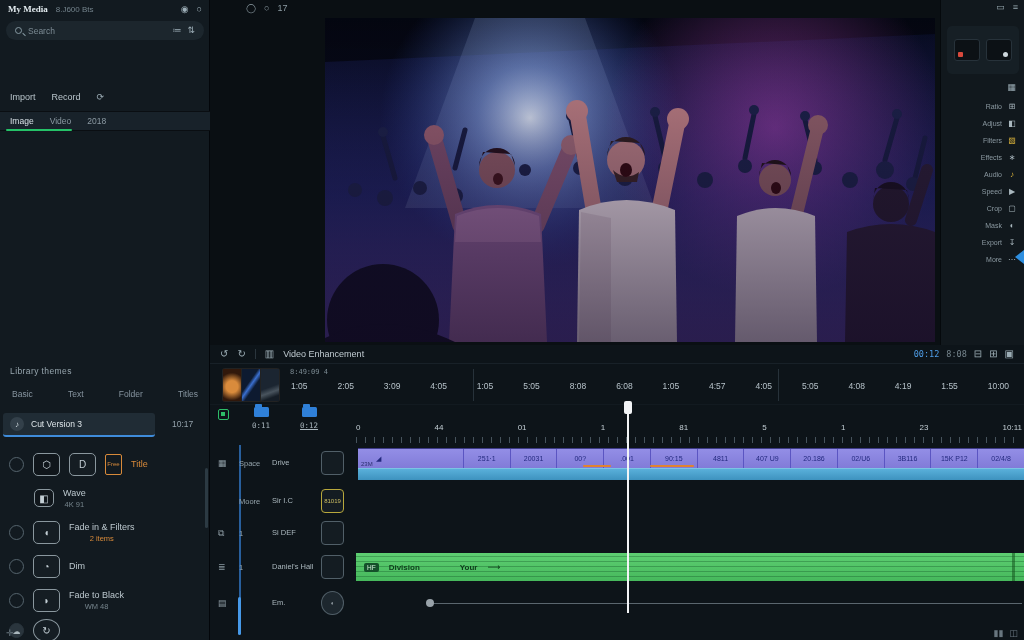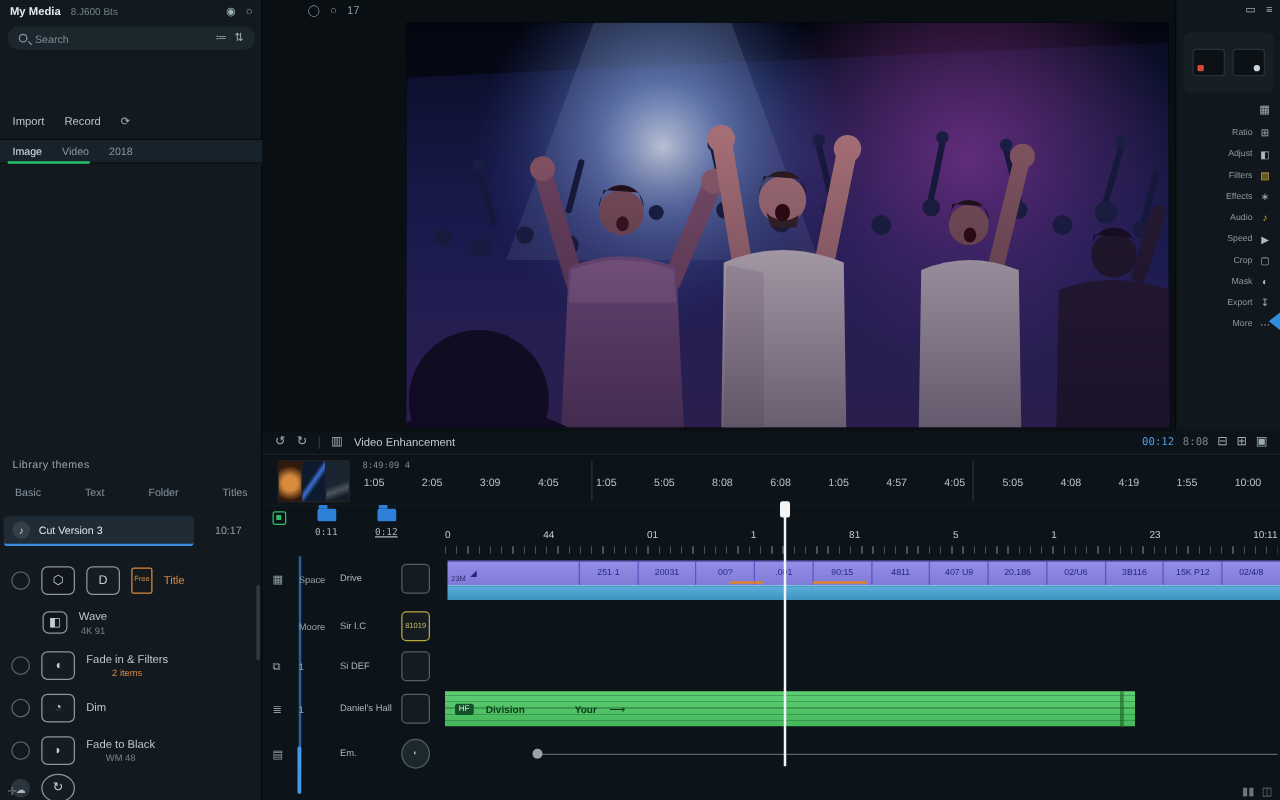--- a/index.html
+++ b/index.html
@@ -3,21 +3,21 @@
 <meta charset="utf-8">
 <style>
   *{margin:0;padding:0;box-sizing:border-box;font-family:"Liberation Sans",sans-serif;}
   html,body{width:1024px;height:640px;background:#0a0f13;overflow:hidden;}
   .app{position:relative;width:1024px;height:640px;color:#a9b6bd;}
   .mono{font-family:"DejaVu Sans Mono",monospace;}
 
   
   .left-panel{position:absolute;left:0;top:0;width:210px;height:640px;background:#121a20;border-right:1px solid #03060a;}
   .lp-top{position:absolute;left:0;top:0;width:210px;height:18px;display:flex;align-items:center;gap:8px;padding:0 8px;}
-  .lp-title{font-size:9px;font-weight:bold;color:#e2eaee;}
+  .lp-title{font-size:9px;font-weight:bold;color:#e2eaee;font-family:Liberation Serif, serif;}
   .lp-meta{font-size:8px;color:#73828b;}
   .lp-top .spacer{flex:1;}
   .mini-icon{font-size:9px;color:#9eafb8;line-height:1;}
   .searchbar{position:absolute;left:6px;top:21px;width:198px;height:19px;background:#1c262d;border-radius:10px;display:flex;align-items:center;gap:6px;padding:0 9px;}
   .search-glyph{width:7px;height:7px;border:1.2px solid #8699a2;border-radius:50%;position:relative;flex:none;}
   .search-glyph::after{content:"";position:absolute;left:6px;top:6px;width:4px;height:1.2px;background:#8699a2;transform:rotate(45deg);}
   .search-text{font-size:8.5px;color:#7c8b94;flex:1;}
   .lp-tabs{position:absolute;left:0;top:92px;width:210px;display:flex;align-items:center;gap:16px;padding:0 10px;font-size:9px;color:#b9c5cb;}
   .lp-subtabs{position:absolute;left:0;top:111px;width:210px;height:20px;background:#18222a;border-top:1px solid #0a0e12;border-bottom:1px solid #0a0e12;display:flex;align-items:center;gap:16px;padding:0 10px;font-size:8.5px;color:#8b99a2;}
   .lp-subtabs .active{color:#d7e0e5;}
@@ -99,21 +99,21 @@
   .trk .thumb{width:23px;height:24px;border:1px solid #515f68;border-radius:4px;background:#141c22;display:flex;align-items:center;justify-content:center;font-size:6px;color:#aeb9bf;flex:none;}
   .trk .thumb.yellow{border-color:#b8a83c;color:#cdbf62;}
 
   .purple-clip{position:absolute;left:148px;top:103px;width:666px;height:20px;background:linear-gradient(#938ee6,#817bd8);border-top:1px solid #3d3a86;display:flex;}
   .pseg{flex:1;border-left:1px solid #5b55c2;display:flex;align-items:center;justify-content:center;font-size:7px;color:#23297e;overflow:hidden;white-space:nowrap;}
   .pseg:first-child{flex:1.9;border-left:none;justify-content:flex-start;padding-left:18px;}
   .porange{position:absolute;bottom:1px;height:2px;background:#e0832f;border-radius:1px;}
   .pcorner{position:absolute;left:3px;bottom:1px;font-size:6px;color:#2b2f6e;}
   .cyan-bar{position:absolute;left:148px;top:123px;width:666px;height:12px;background:linear-gradient(#59b0da,#3e92bf);border-top:1px solid #7cc3e4;}
 
-  .green-clip{position:absolute;left:146px;top:208px;width:552px;height:28px;background:linear-gradient(#5ecf72,#46b85c);background-blend-mode:normal;display:flex;align-items:center;gap:10px;padding:0 8px;}
+  .green-clip{position:absolute;left:146px;top:208px;width:668px;height:28px;background:linear-gradient(#5ecf72,#46b85c);background-blend-mode:normal;display:flex;align-items:center;gap:10px;padding:0 8px;}
   .green-clip::before{content:"";position:absolute;inset:0;background:repeating-linear-gradient(0deg,transparent 0 4px,rgba(17,84,38,.35) 4px 5px);}
   .green-clip::after{content:"";position:absolute;right:9px;top:0;width:3px;height:28px;background:#14551e;opacity:.55;}
   .gtag{position:relative;background:#14502a;color:#d7f2de;font-size:6.5px;padding:1px 3px;border-radius:2px;}
   .gt{position:relative;font-size:8px;color:#0d3b1a;font-weight:bold;}
   .garrow{position:relative;font-size:9px;color:#0d3b1a;}
 
   .auto-line{position:absolute;left:220px;top:258px;width:592px;height:1px;background:#5a666e;}
   .auto-dot{position:absolute;left:216px;top:254px;width:8px;height:8px;border-radius:50%;background:#99a3aa;}
 
   .playhead{position:absolute;left:417px;top:60px;width:2px;height:208px;background:#f2f4f6;}

